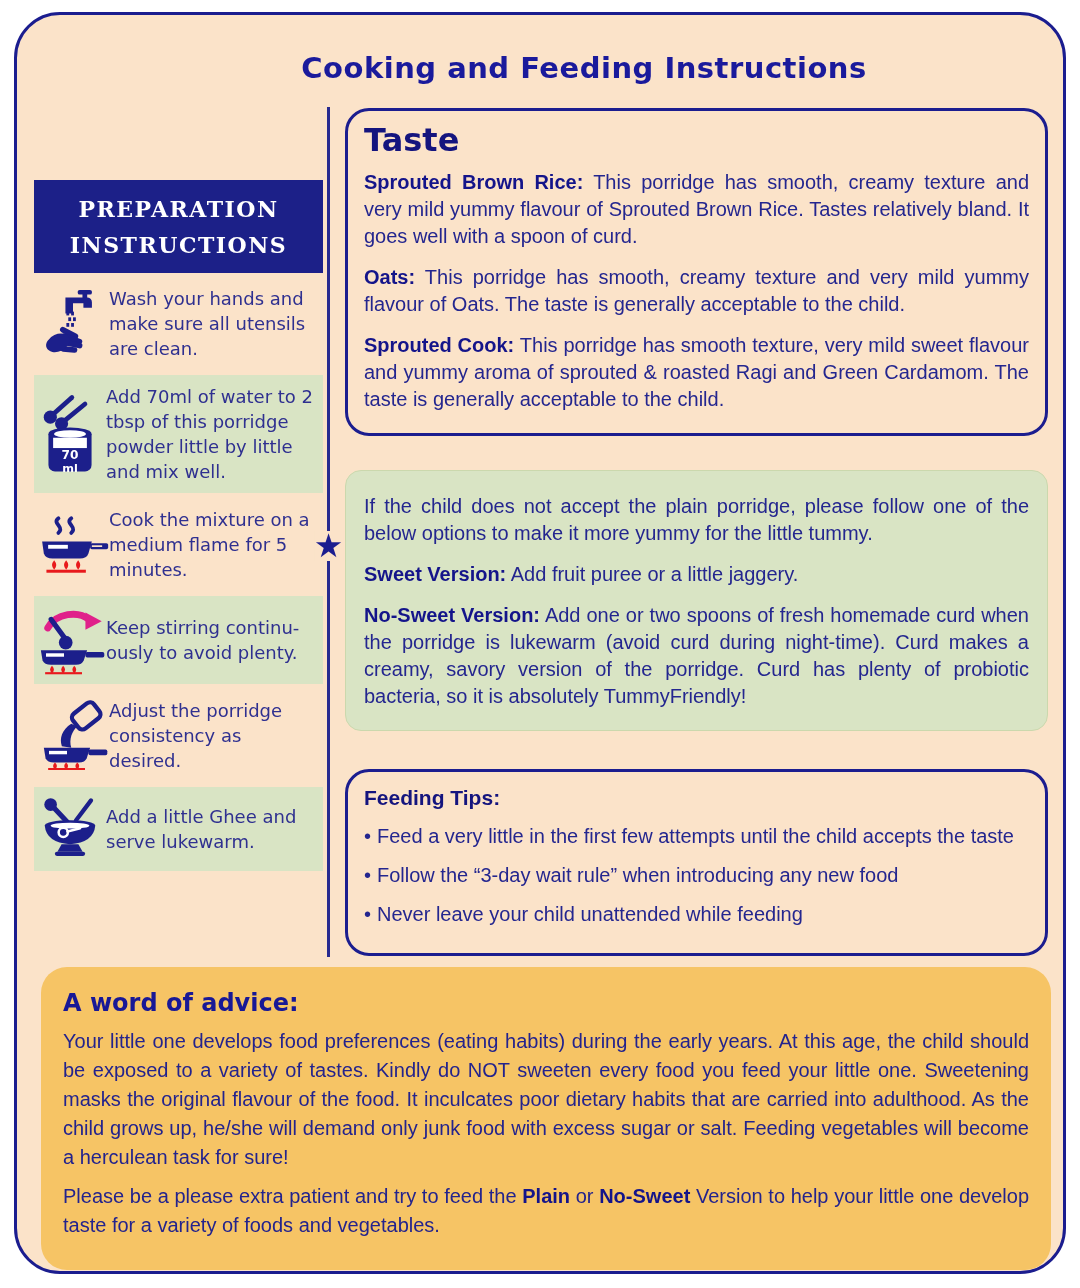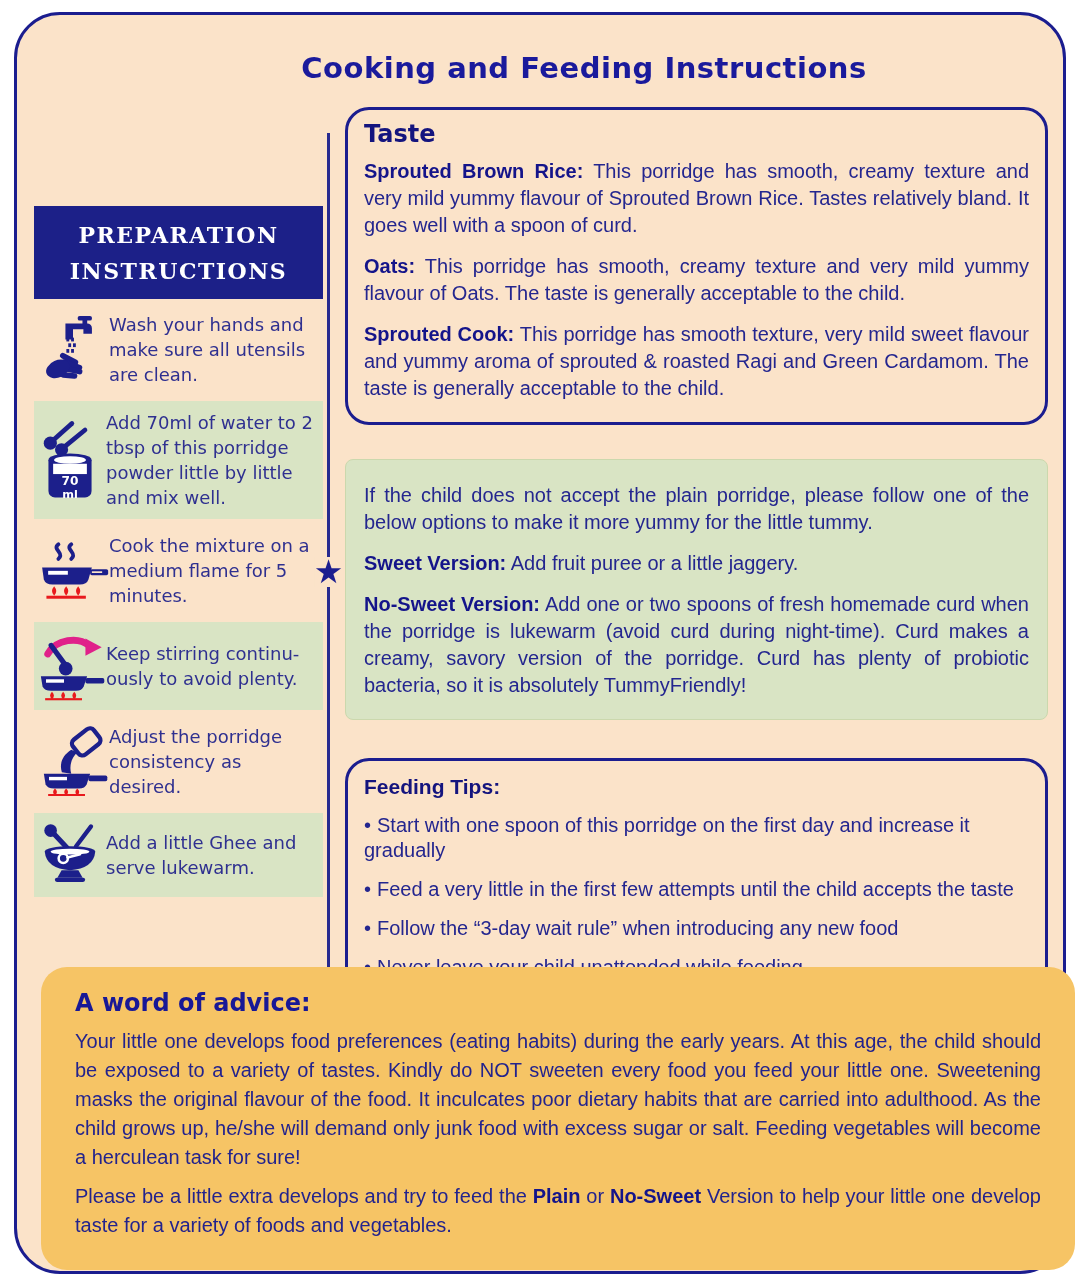--- a/index.html
+++ b/index.html
@@ -20,33 +20,33 @@
   .step.hl{background:#d9e4c4;padding:9px 4px 9px 0;margin:14px 0;}
   .note{margin:26px 0 0 2px;color:#2f3090;font-size:18px;line-height:31px;}
   .note b{color:#14148a;}
   
   .divider{width:3px;flex:none;background:#272a8f;height:850px;margin-left:4px;position:relative;}
   .star{position:absolute;top:424px;left:50%;transform:translateX(-50%);
         font-size:33px;color:#1b1d8f;line-height:30px;background:#fbe3c9;}
   
   .right-col{flex:1;margin-left:15px;color:#24268f;}
   .box-outline{border:3px solid #1b1d8f;border-radius:24px;padding:6px 16px 12px;}
-  .box-outline h2{margin:4px 0 2px;font-size:24px;color:#14147e;}
+  .box-outline h2{margin:4px 0 2px;font-size:32px;color:#14147e;}
   .rp{margin:10px 0 14px;font-size:20px;line-height:27px;text-align:justify;
       font-family:"Liberation Sans",sans-serif;}
   .rp b{color:#14148a;}
-  .green-box{background:#d9e4c4;border:1px solid #cbd8ad;border-radius:8px;
+  .green-box{background:#d9e4c4;border:1px solid #cbd8ad;border-radius:16px;
              margin-top:34px;padding:12px 18px 14px;}
   .tips-box{border:3px solid #1b1d8f;border-radius:24px;margin-top:38px;padding:8px 16px 12px;}
   .tips-box h3{margin:6px 0 2px;font-size:21px;color:#14147e;font-family:"Liberation Sans",sans-serif;}
   .tip{margin:14px 0;font-size:20px;line-height:25px;font-family:"Liberation Sans",sans-serif;}
   .tip .bullet{margin-right:6px;}
   
   .advice{position:absolute;left:24px;top:952px;width:966px;background:#f6c465;
-          border-radius:26px;padding:16px 34px 20px;color:#23238d;}
+          border-radius:26px;padding:16px 22px 20px;color:#23238d;}
   .advice h2{margin:6px 0 8px;font-size:24px;color:#181896;}
   .advice p{margin:10px 0;font-size:20px;line-height:29px;text-align:justify;
             font-family:"Liberation Sans",sans-serif;}
   .advice b{color:#14148a;}
   svg{display:block;}
 </style>
 </head>
 <body>
 
 <div class="page">
@@ -225,33 +225,32 @@
           <span>Add fruit puree or a little jaggery.</span>
         </p>
         <p class="rp" style="margin-bottom:6px;">
           <b>No-Sweet Version:</b>
           <span>Add one or two spoons of fresh homemade curd when the porridge is lukewarm (avoid curd during night-time). Curd makes a creamy, savory version of the porridge. Curd has plenty of probiotic bacteria, so it is absolutely TummyFriendly!</span>
         </p>
       </div>
 
       <div class="tips-box">
         <h3>Feeding Tips:</h3>
-        <div class="tip"><span class="bullet">•</span><span>Start with one spoon of this porridge on the first day and increase it gradually</span></div>
         <div class="tip"><span class="bullet">•</span><span>Feed a very little in the first few attempts until the child accepts the taste</span></div>
         <div class="tip"><span class="bullet">•</span><span>Follow the “3-day wait rule” when introducing any new food</span></div>
         <div class="tip"><span class="bullet">•</span><span>Never leave your child unattended while feeding</span></div>
       </div>
 
     </div>
   </div>
 
   <div class="advice">
     <h2>A word of advice:</h2>
     <p>Your little one develops food preferences (eating habits) during the early years. At this age, the child should be exposed to a variety of tastes. Kindly do NOT sweeten every food you feed your little one.  Sweetening masks the original flavour of the food. It inculcates poor dietary habits that are carried into adulthood. As the child grows up, he/she will demand only junk food with excess sugar or salt. Feeding vegetables will become a herculean task for sure!</p>
     <p>
-      <span>Please be a little extra develops and try to feed the</span>
+      <span>Please be a please extra patient and try to feed the</span>
       <b>Plain</b>
       <span>or</span>
       <b>No-Sweet</b>
       <span>Version to help your little one develop taste for a variety of foods and vegetables.</span>
     </p>
   </div>
 </div>
 
 </body></html>

